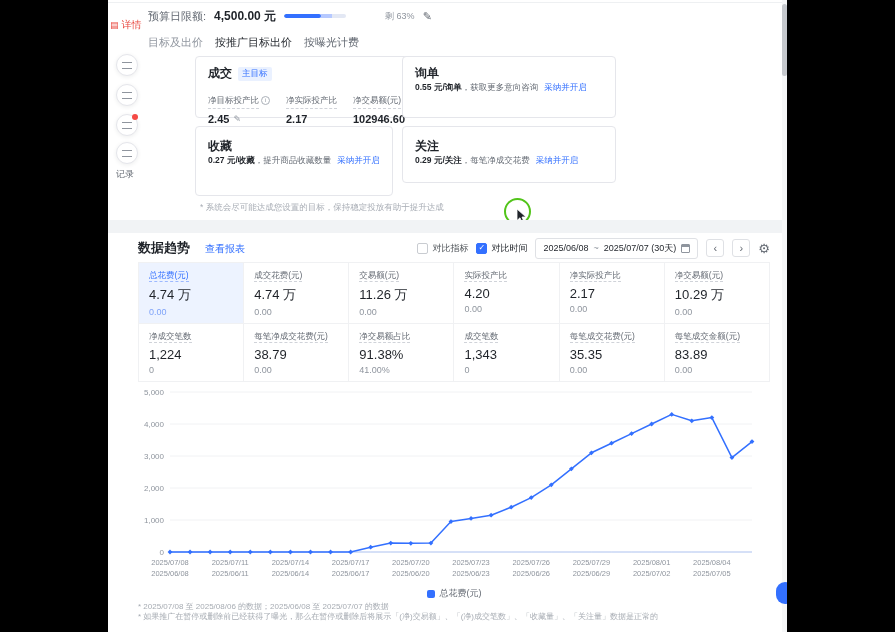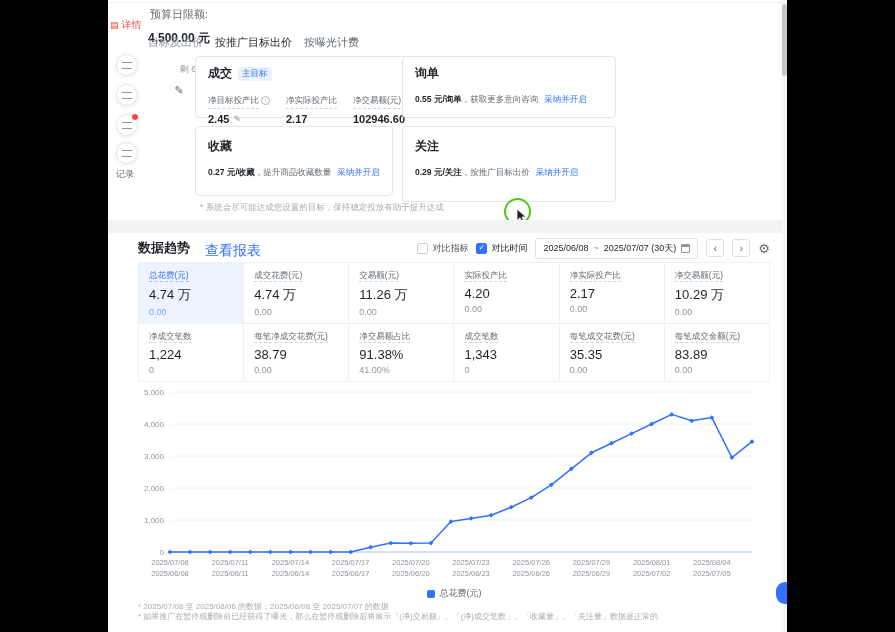--- a/index.html
+++ b/index.html
@@ -12,62 +12,62 @@
   
   .side-toolbar { position:absolute; left:0; top:18px; width:46px; }
   .side-detail { display:flex; align-items:center; gap:3px; color:#e8473f; font-size:10px; padding-left:2px; cursor:pointer; }
   .side-detail-icon { font-size:9px; line-height:1; }
   .side-circle { position:absolute; left:8px; width:22px; height:22px; border-radius:50%; background:#fff; border:1px solid #e5e6eb; box-shadow:0 1px 4px rgba(31,35,41,.08); display:flex; align-items:center; justify-content:center; }
   .side-circle .bars { width:10px; height:7px; border-top:1.5px solid #8f959e; border-bottom:1.5px solid #8f959e; }
   .side-dot { position:absolute; top:-1px; right:-1px; width:6px; height:6px; border-radius:50%; background:#f54a45; }
   .side-record { position:absolute; left:8px; top:150px; font-size:9px; color:#646a73; }
 
   
-  .budget-row { position:absolute; left:40px; top:7px; display:flex; align-items:center; gap:8px; height:18px;flex-direction:column; }
+  .budget-row { position:absolute; left:40px; top:7px; display:flex; align-items:center; gap:8px; height:18px; }
   .budget-label { font-size:11px; color:#646a73; }
   .budget-amount { font-size:12px; font-weight:bold; color:#1f2329; }
   .progress { position:relative; width:62px; height:4px; border-radius:2px; background:#e3e8f4; overflow:hidden; }
   .progress .fill { position:absolute; left:0; top:0; height:100%; width:60%; background:#3370ff; border-radius:2px; }
   .progress .fill2 { position:absolute; left:60%; top:0; height:100%; width:18%; background:#b6c9ff; }
   .budget-remaining { font-size:9px; color:#8f959e;padding-left:31px; }
   .edit-icon { font-size:11px; color:#646a73; cursor:pointer; }
 
   
   .bid-row { position:absolute; left:40px; top:35px; display:flex; align-items:center; gap:12px; font-size:11px; }
   .bid-label { color:#8f959e; }
   .bid-tab-active { color:#1f2329; cursor:pointer; }
   .bid-tab { color:#646a73; cursor:pointer; }
 
   
   .goal-card { position:absolute; border:1px solid #e5e6eb; border-radius:4px; background:#fff; padding:8px 12px; cursor:pointer; }
   .gc-deal { left:87px; top:56px; width:224px; height:62px; }
   .gc-inquiry { left:294px; top:56px; width:214px; height:62px; }
   .gc-fav { left:87px; top:126px; width:198px; height:70px; padding-top:11px; }
-  .gc-follow { left:294px; top:126px; width:214px; height:76px; padding-top:11px; }
+  .gc-follow { left:294px; top:126px; width:214px; height:57px; padding-top:11px; }
   .gc-head { display:flex; align-items:center; gap:6px; }
   .gc-title { font-size:12px; font-weight:bold; color:#1f2329; }
   .gc-badge { font-size:8.5px; color:#3370ff; background:#eaf1ff; border-radius:2px; padding:1px 4px; }
   .gc-metrics { display:flex; gap:16px; margin-top:7px; }
   .gc-m-label { font-size:8.5px; color:#646a73; white-space:nowrap; border-bottom:1px dashed #d0d3d9; padding-bottom:1px; display:inline-block;text-align:right; }
   .gc-m-value { font-size:11px; font-weight:bold; color:#1f2329; margin-top:4px; display:flex; align-items:center; gap:4px; }
   .info-circle { display:inline-flex; align-items:center; justify-content:center; width:9px; height:9px; border:1px solid #aab0b8; border-radius:50%; font-size:6px; color:#8f959e; font-style:normal; vertical-align:1px; margin-left:2px; }
-  .gc-desc { font-size:8.5px; color:#646a73; margin-top:12px; white-space:nowrap; }
+  .gc-desc { font-size:8.5px; color:#646a73; margin-top:0; white-space:nowrap; }
   .gc-desc .strong { color:#1f2329; font-weight:bold; }
   .gc-action { color:#3370ff; margin-left:6px; cursor:pointer; }
   .goal-note { position:absolute; left:92px; top:202px; font-size:8.5px; color:#a8adb5; }
 
   
   .click-ring { position:absolute; left:396px; top:198px; width:27px; height:27px; border:2px solid #52c41a; border-radius:50%; }
   .cursor-icon { position:absolute; left:408px; top:208px; width:12px; height:16px; }
 
   .section-band { position:absolute; left:0; top:220px; width:100%; height:13px; background:#f1f3f5; }
 
   
   .trend-title { position:absolute; left:30px; top:239px; font-size:13px; font-weight:bold; color:#1f2329; }
-  .trend-report { position:absolute; left:97px; top:242px; font-size:14px; color:#3370ff; cursor:pointer; }
+  .trend-report { position:absolute; left:97px; top:242px; font-size:10px; color:#3370ff; cursor:pointer; }
   .trend-controls { position:absolute; right:17px; top:237px; display:flex; align-items:center; gap:8px; height:22px; }
   .cb-wrap { display:flex; align-items:center; gap:4px; cursor:pointer; }
   .cb { width:11px; height:11px; border:1px solid #c9ccd1; border-radius:2px; background:#fff; display:flex; align-items:center; justify-content:center; }
   .cb.checked { background:#3370ff; border-color:#3370ff; color:#fff; font-size:8px; line-height:1; }
   .cb-label { font-size:9px; color:#4e5358; }
   .date-box { display:flex; align-items:center; gap:5px; border:1px solid #dfe1e5; border-radius:3px; padding:3px 7px; font-size:9px; color:#1f2329; cursor:pointer; }
   .cal-icon { width:9px; height:9px; border:1px solid #8f959e; border-radius:1px; background:linear-gradient(#8f959e 0 2px, transparent 2px); }
   .nav-btn { width:18px; height:18px; border:1px solid #dfe1e5; border-radius:3px; background:#fff; display:flex; align-items:center; justify-content:center; font-size:11px; color:#646a73; cursor:pointer; }
   .gear { font-size:13px; color:#646a73; cursor:pointer; }
 
@@ -183,21 +183,21 @@
       <div class="gc-desc">
         <span class="strong">0.27 元/收藏</span><span>，提升商品收藏数量</span><span class="gc-action">采纳并开启</span>
       </div>
     </div>
 
     <div class="goal-card gc-follow">
       <div class="gc-head">
           <span class="gc-title">关注</span>
         </div>
       <div class="gc-desc">
-        <span class="strong">0.29 元/关注</span><span>，按推广目标出价</span><span class="gc-action">采纳并开启</span>
+        <span class="strong">0.29 元/关注</span><span>，每笔净成交花费</span><span class="gc-action">采纳并开启</span>
       </div>
     </div>
 
     <div class="goal-note">* 系统会尽可能达成您设置的目标，保持稳定投放有助于提升达成</div>
 
     <div class="click-ring"></div>
     <svg class="cursor-icon" viewBox="0 0 12 16">
       <path d="M1 1 L1 12.5 L4 9.8 L5.8 14.2 L7.8 13.4 L6 9 L10 9 Z" fill="#1f2329" stroke="#fff" stroke-width="0.8"></path>
     </svg>
 

